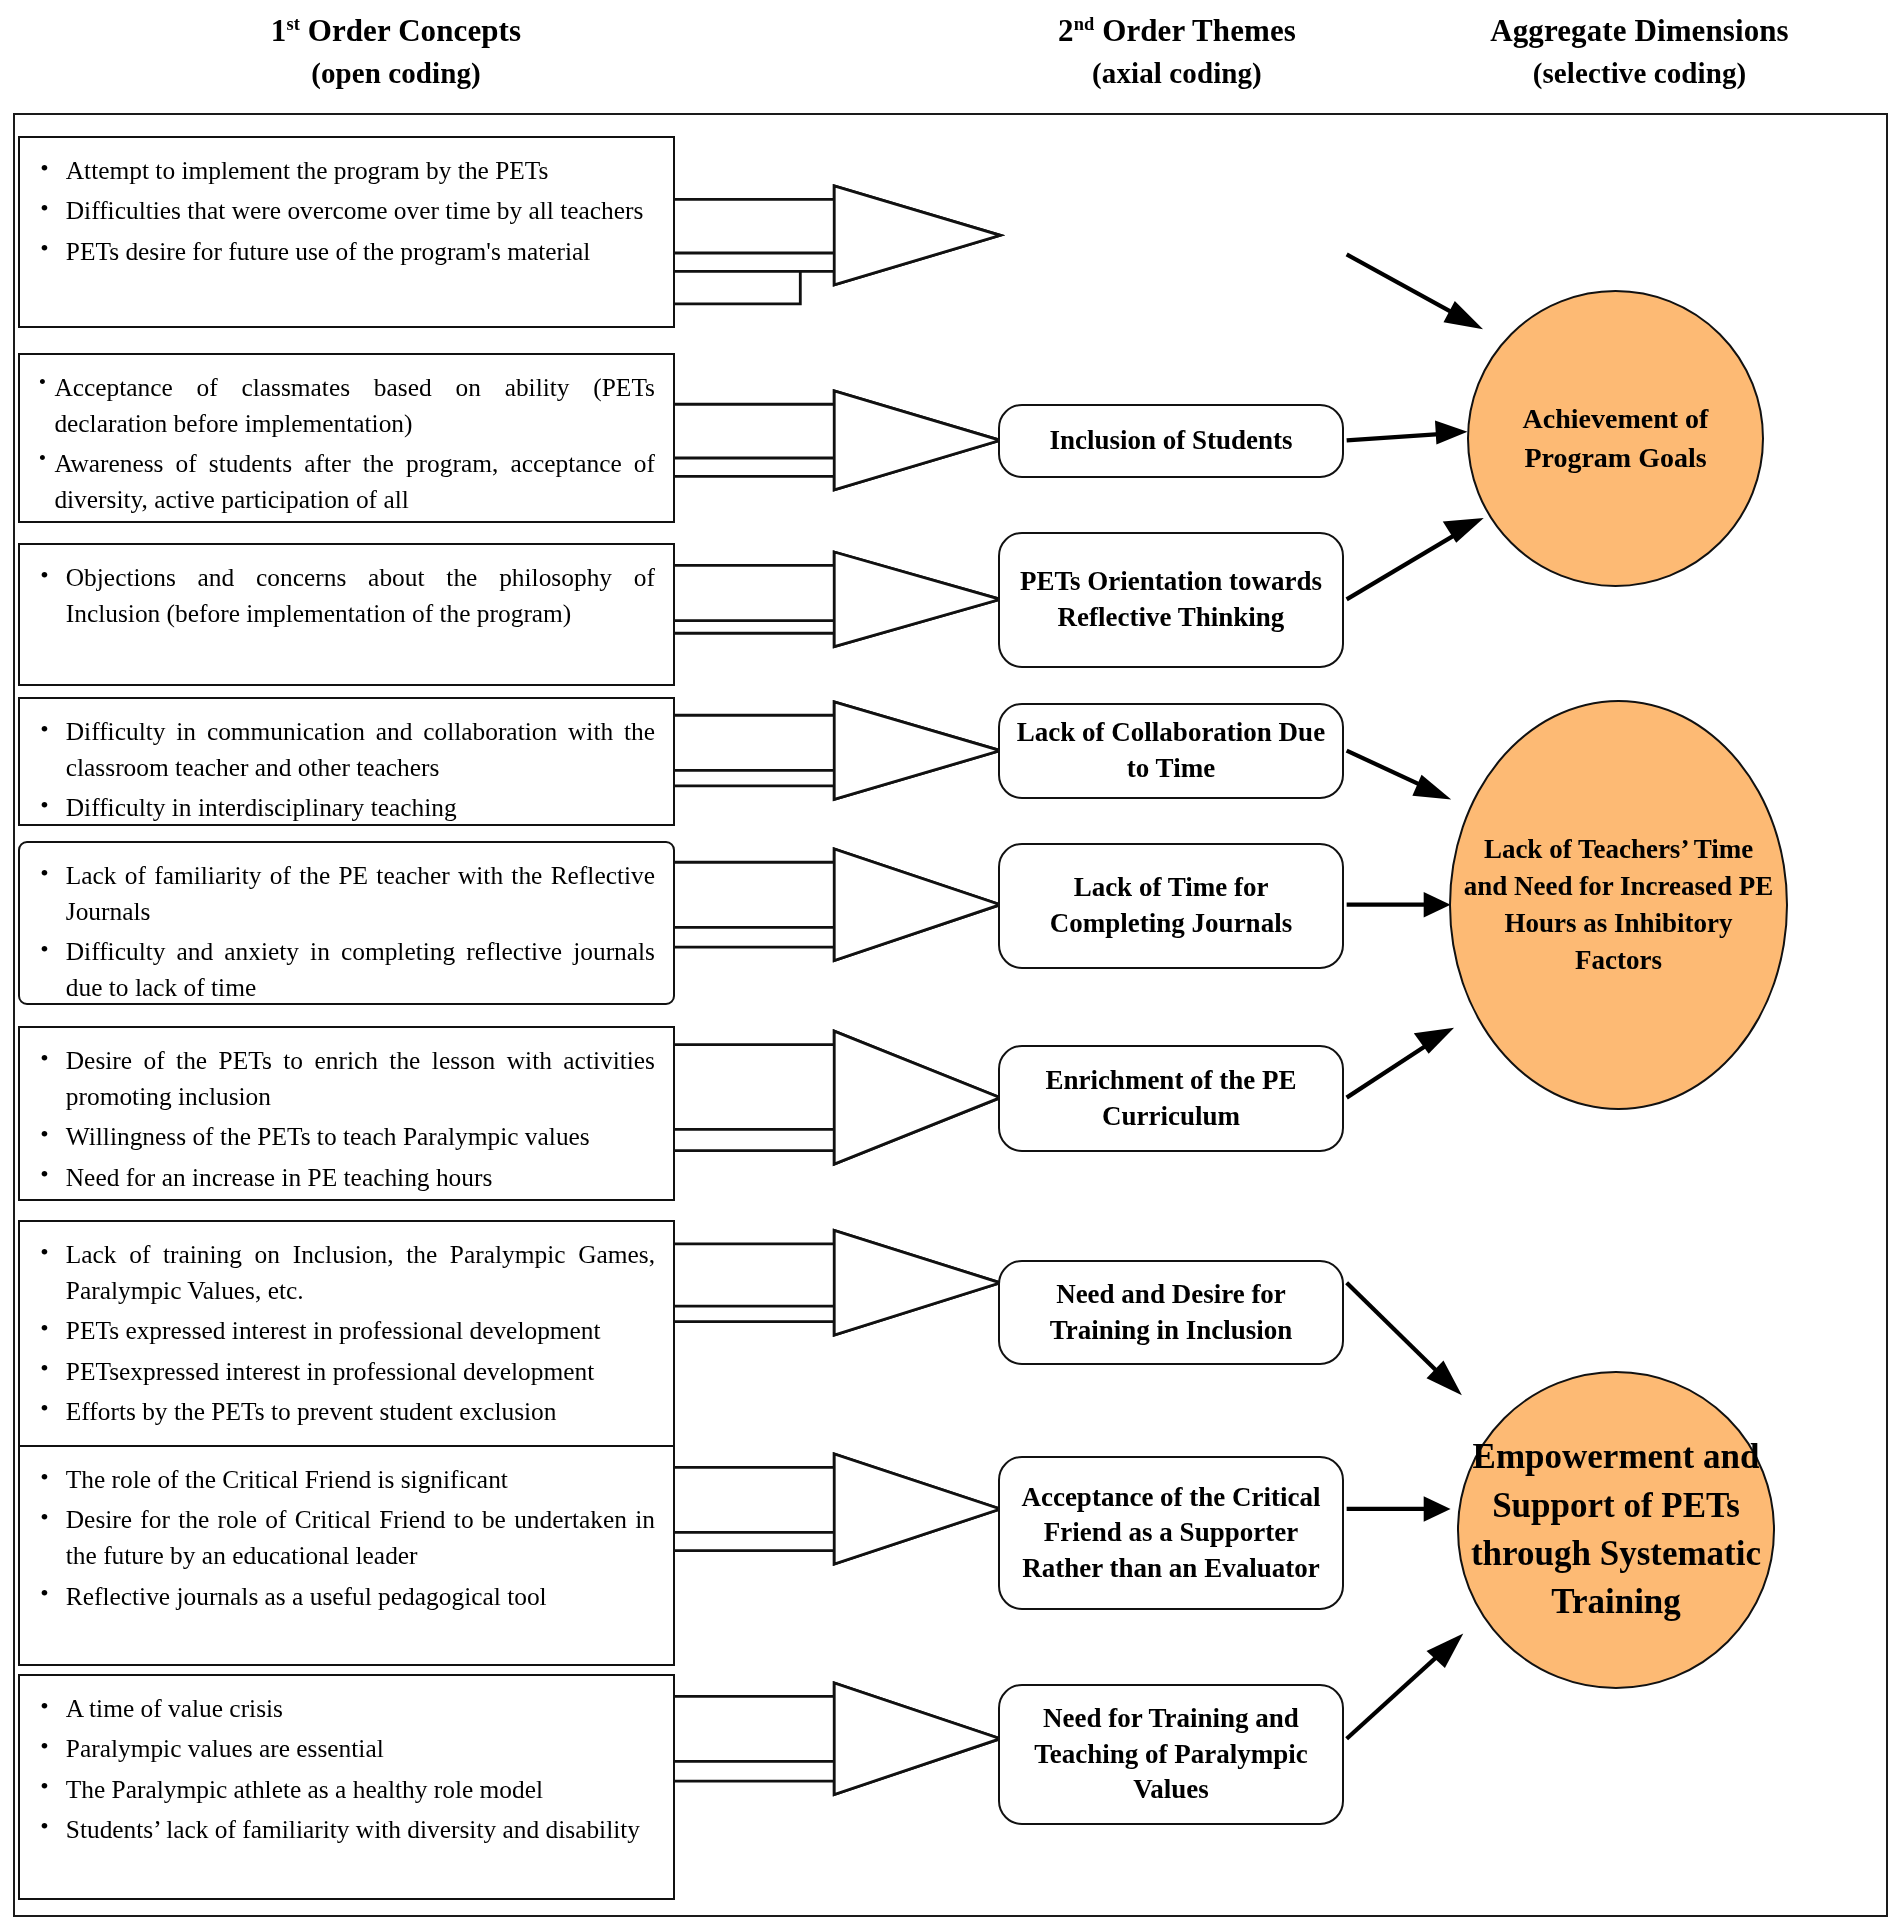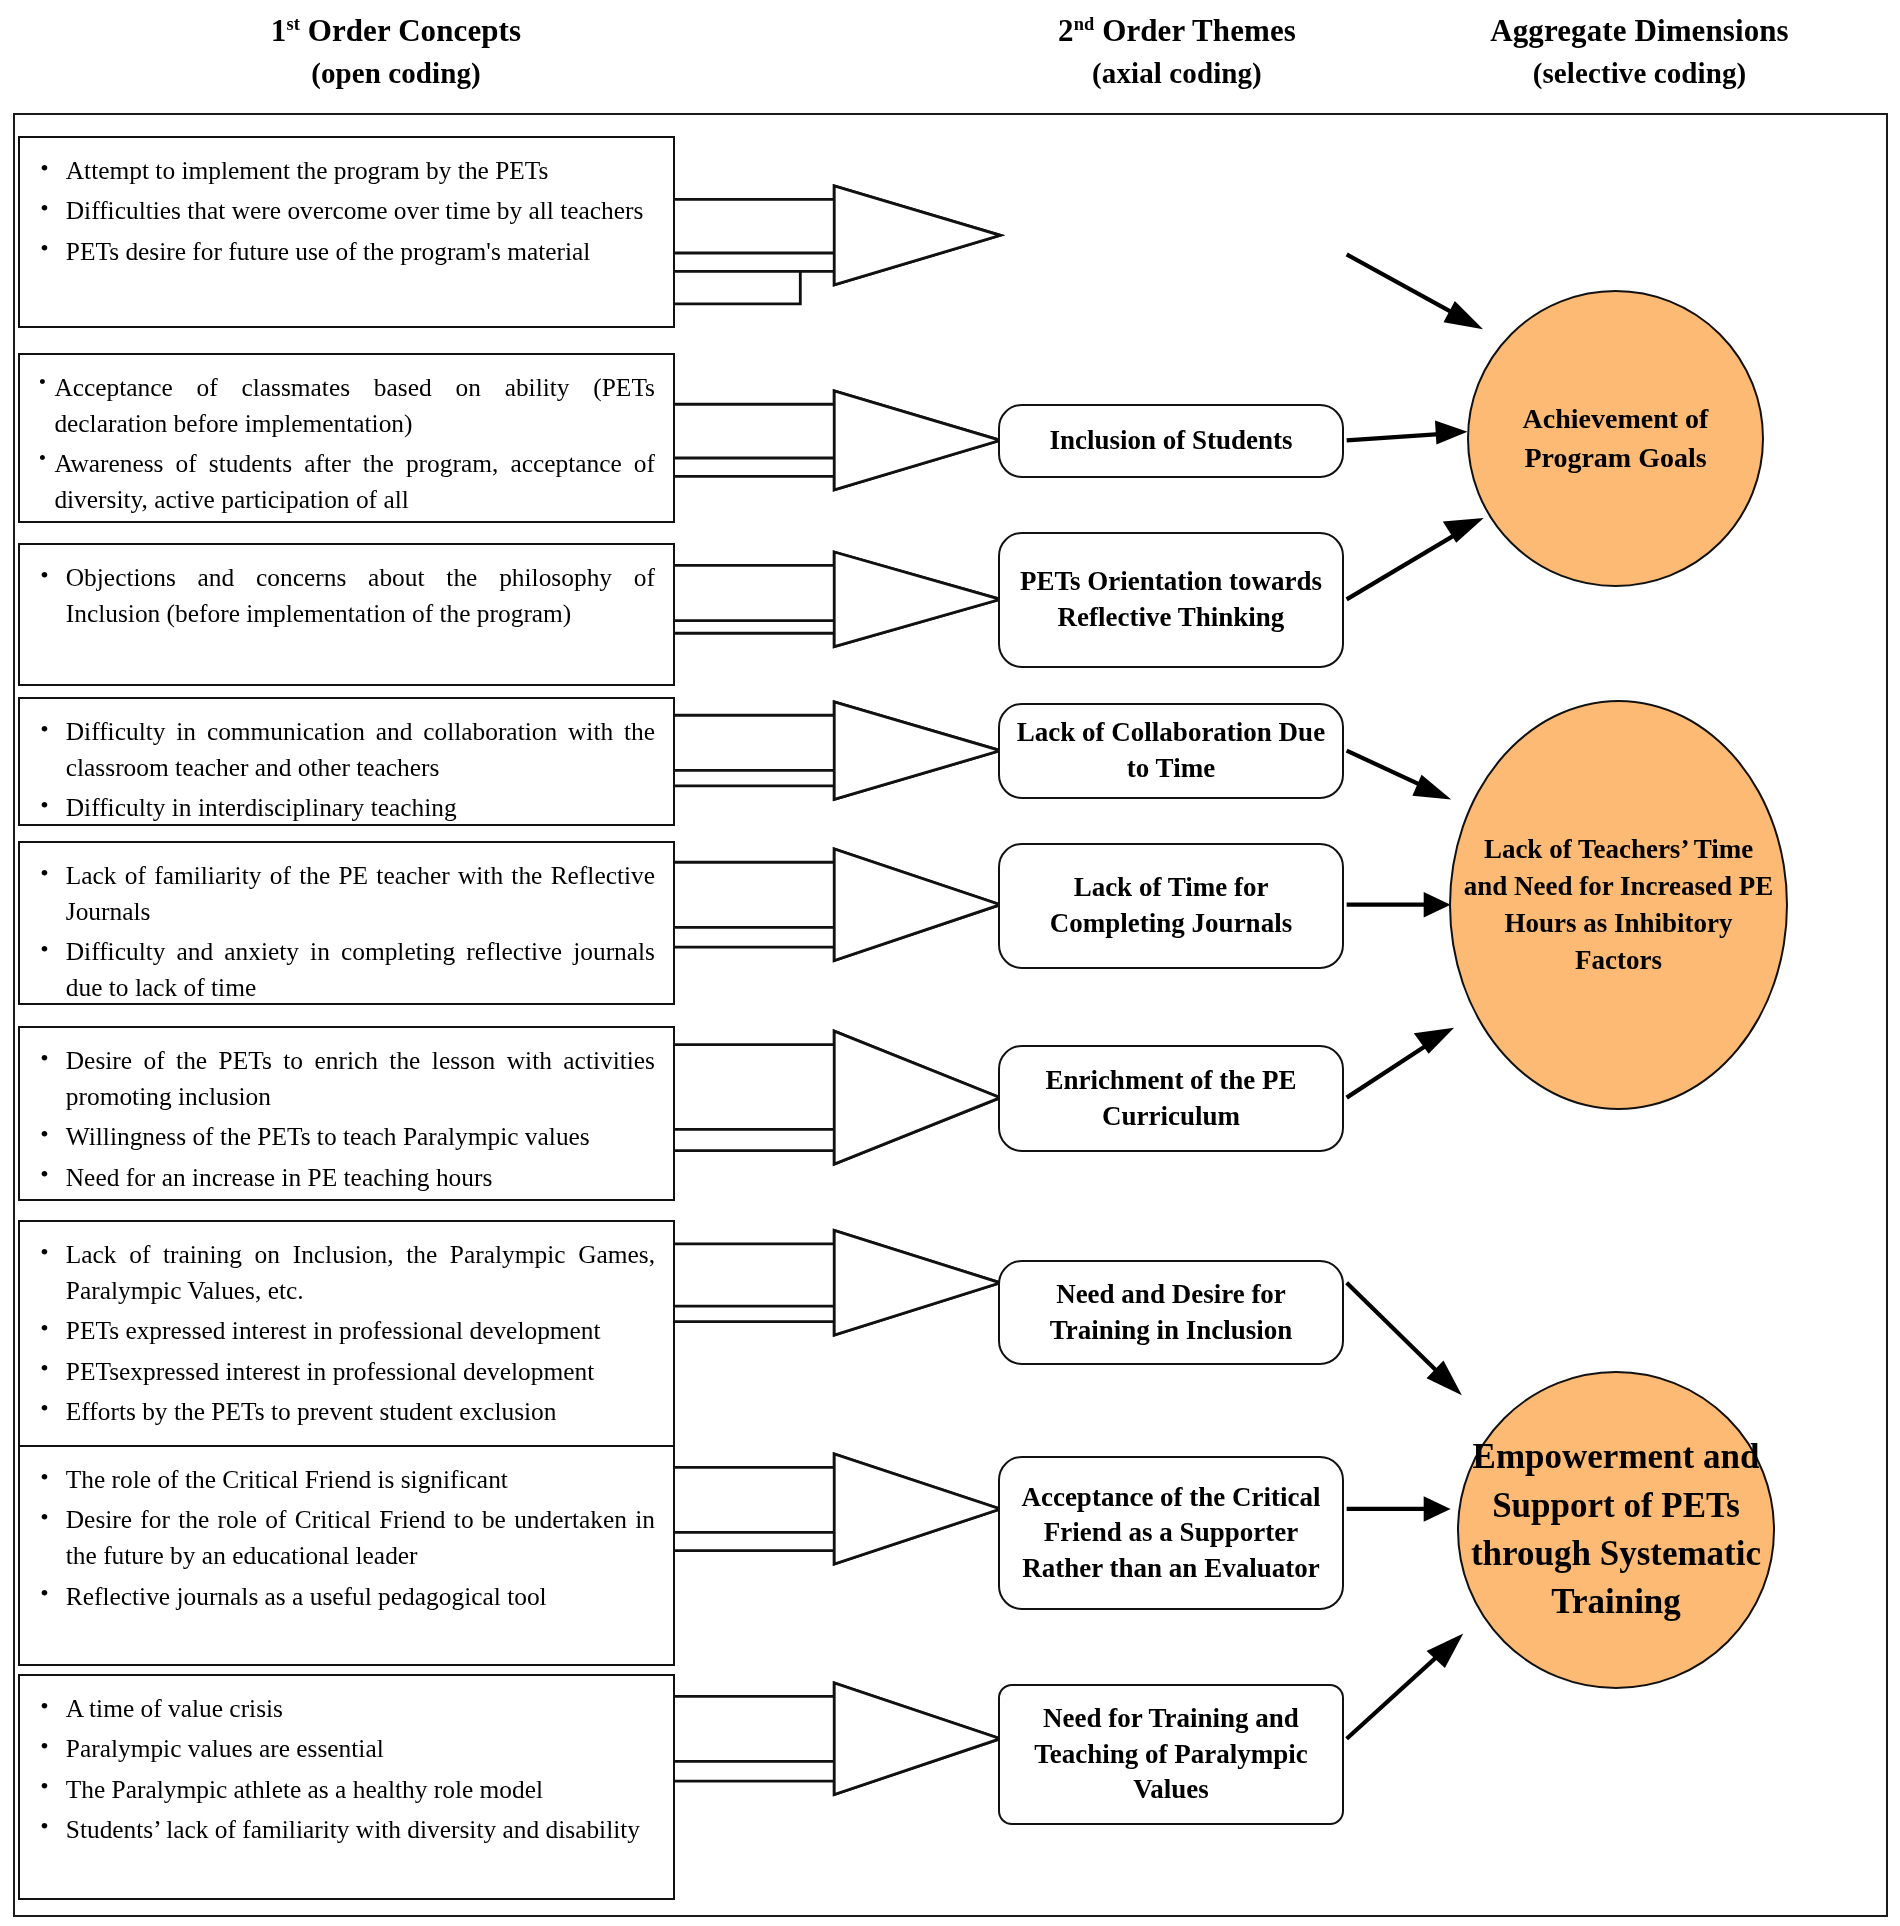--- a/index.html
+++ b/index.html
@@ -245,21 +245,21 @@
     </ul>
   </div>
 
   <div class="concept-box" style="left:18.4px; top:697px; width:657px; height:129px;">
     <ul class="concept-list">
       <li>Difficulty in communication and collaboration with the classroom teacher and other teachers</li>
       <li>Difficulty in interdisciplinary teaching</li>
     </ul>
   </div>
 
-  <div class="concept-box" style="left:18.4px; top:841px; width:657px; height:164px;">
+  <div class="concept-box" style="left:18.4px; top:841px; width:657px; height:164px;border-radius:9px;">
     <ul class="concept-list">
       <li>Lack of familiarity of the PE teacher with the Reflective Journals</li>
       <li>Difficulty and anxiety in completing reflective journals due to lack of time</li>
     </ul>
   </div>
 
   <div class="concept-box" style="left:18.4px; top:1026px; width:657px; height:175px;">
     <ul class="concept-list">
       <li>Desire of the PETs to enrich the lesson with activities promoting inclusion</li>
       <li>Willingness of the PETs  to teach Paralympic values</li>
@@ -315,21 +315,21 @@
   </div>
 
   <div class="theme-box" style="left:998px; top:1260px; width:346px; height:105px;">
     <span>Need and Desire for Training in Inclusion</span>
   </div>
 
   <div class="theme-box" style="left:998px; top:1456px; width:346px; height:154px;">
     <span>Acceptance of the Critical Friend as a Supporter Rather than an Evaluator</span>
   </div>
 
-  <div class="theme-box" style="left:998px; top:1684px; width:346px; height:141px;border-radius:14px;">
+  <div class="theme-box" style="left:998px; top:1684px; width:346px; height:141px;">
     <span>Need for Training and Teaching of Paralympic Values</span>
   </div>
 
   <div class="dimension-circle" style="left:1467px; top:290px; width:297px; height:297px;">
     <span>Achievement of Program Goals</span>
   </div>
 
   <div class="dimension-circle" style="left:1449px; top:700px; width:339px; height:410px; font-size:27px;">
     <span>Lack of Teachers’ Time and Need for Increased PE Hours as Inhibitory Factors</span>
   </div>

